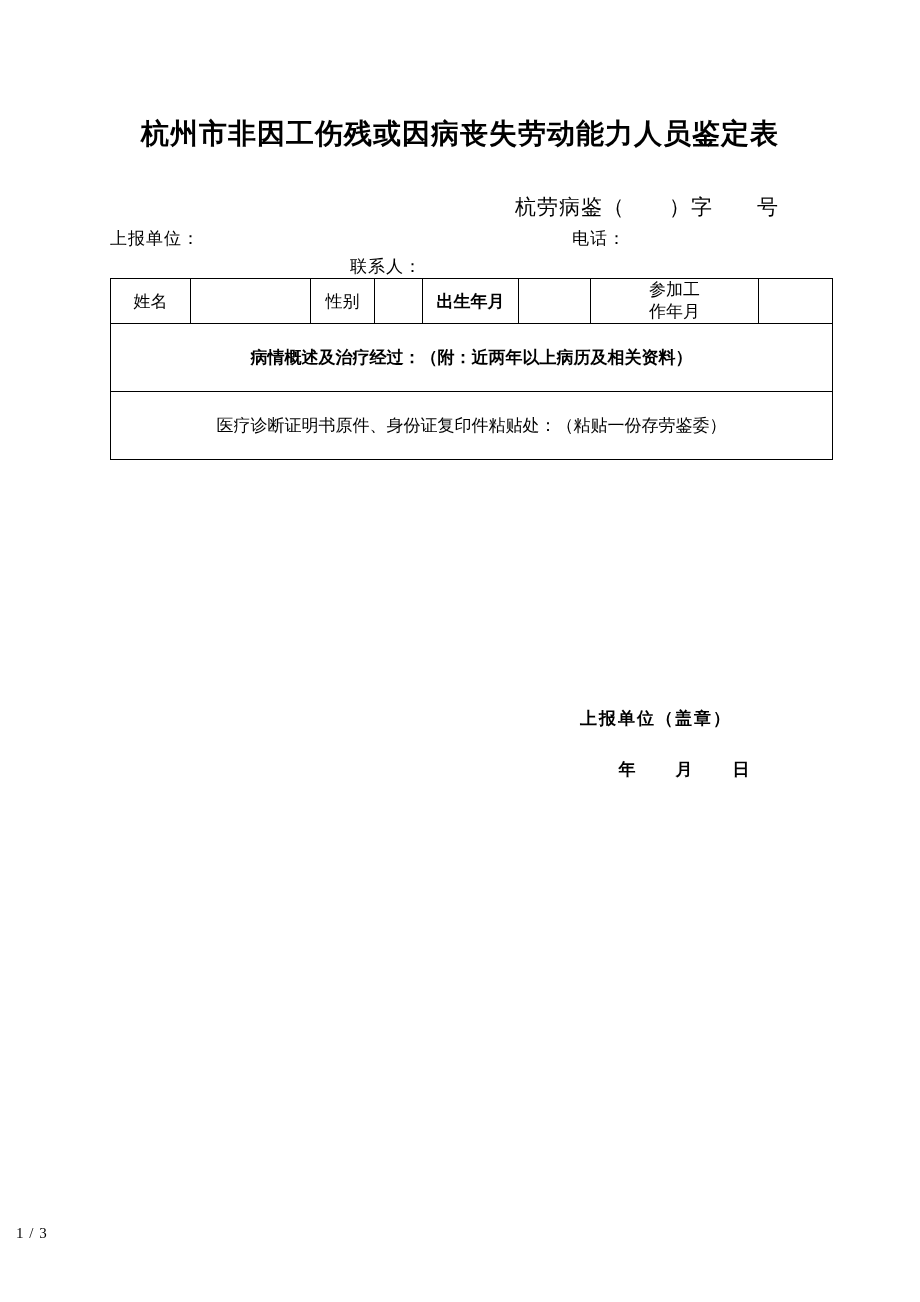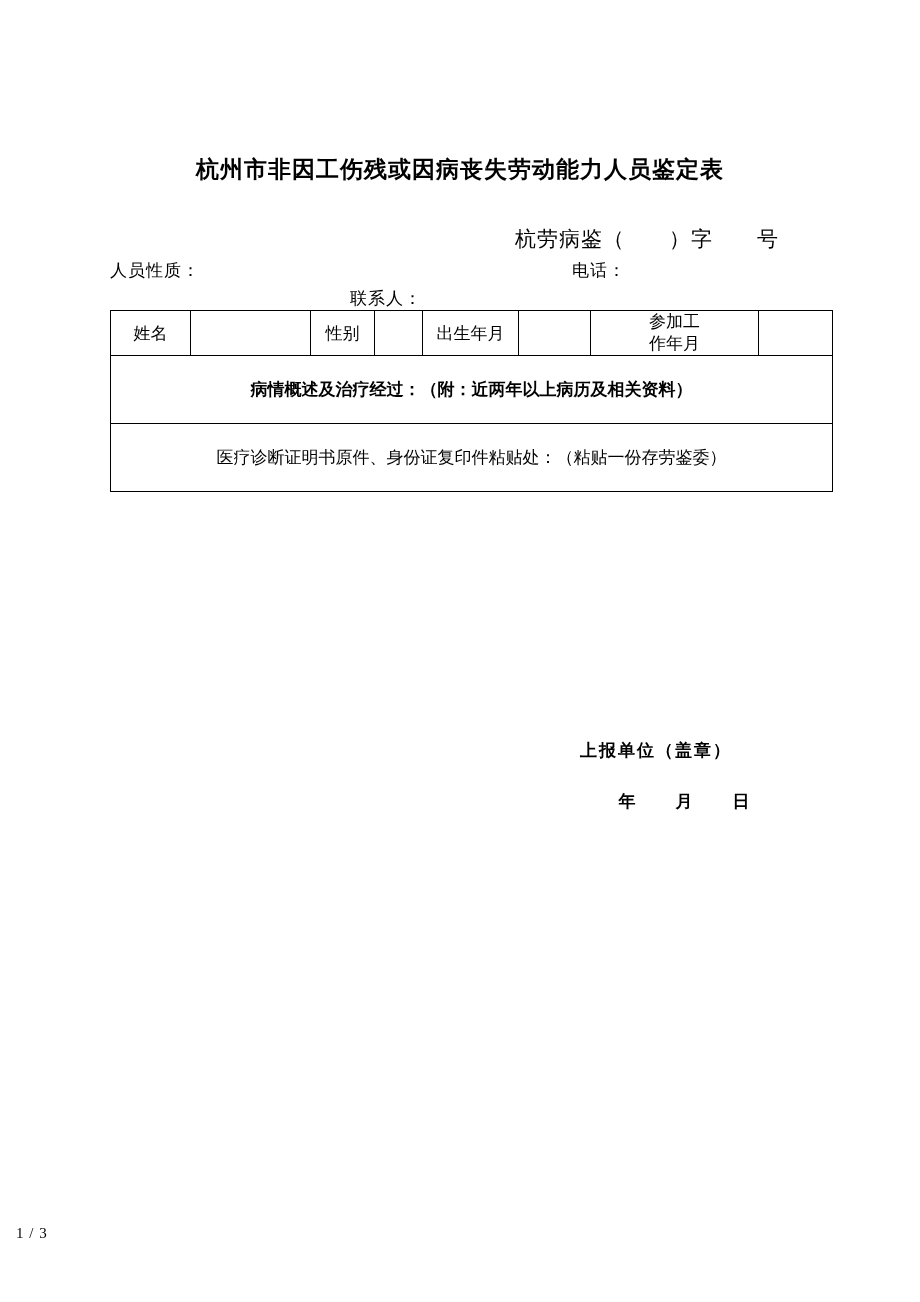--- a/index.html
+++ b/index.html
@@ -9,24 +9,23 @@
       background: #fff;
       font-family: "SimSun", "宋体", serif;
       color: #000;
       position: relative;
     }
     .page {
       padding: 115px 110px 0 110px;
     }
     .title {
       text-align: center;
-      font-size: 23px;
+      font-size: 28px;
       font-weight: bold;
       letter-spacing: 1px;
-      margin-top: 39px;
     }
     .docnum {
       font-size: 21px;
       margin-top: 40px;
       padding-left: 405px;
       letter-spacing: 1px;
     }
     .header-line {
       display: flex;
       font-size: 17px;
@@ -46,21 +45,21 @@
       border: 1px solid #000;
       text-align: center;
       vertical-align: middle;
       padding: 0;
       height: 30px;
     }
     .row1 td { height: 54px; }
     .row2 td { height: 46px; }
     .row3 td { height: 470px; vertical-align: top; text-align: left; }
     .row4 td { height: 330px; vertical-align: top; text-align: left; border-bottom: none; }
-    .nobr { white-space: nowrap; }
+    .nobr { white-space: nowrap; font-weight: bold; }
     .cell-pad { padding: 22px 10px !important; }
     .stamp-block {
       position: absolute;
       left: 405px;
       width: 280px;
     }
     .stamp-line { margin-bottom: 28px; letter-spacing: 2px; }
     .date-line { letter-spacing: 2px; padding-left: 20px;}
     .date-gap { display:inline-block; width: 38px; }
     .footer {
@@ -81,21 +80,21 @@
   </style>
 </head>
 <body>
 
 <div class="page">
   <div class="title">杭州市非因工伤残或因病丧失劳动能力人员鉴定表</div>
 
   <div class="docnum">杭劳病鉴（　　）字　　号</div>
 
   <div class="header-line">
-    <div class="hl-report">人员性质：</div>
+    <div class="hl-report">上报单位：</div>
     <div class="hl-contact">联系人：</div>
     <div class="hl-phone">电话：</div>
   </div>
 
   <table class="form">
     <colgroup>
       <col style="width:40px">
         <col style="width:40px">
         <col style="width:24px">
         <col style="width:24px">

